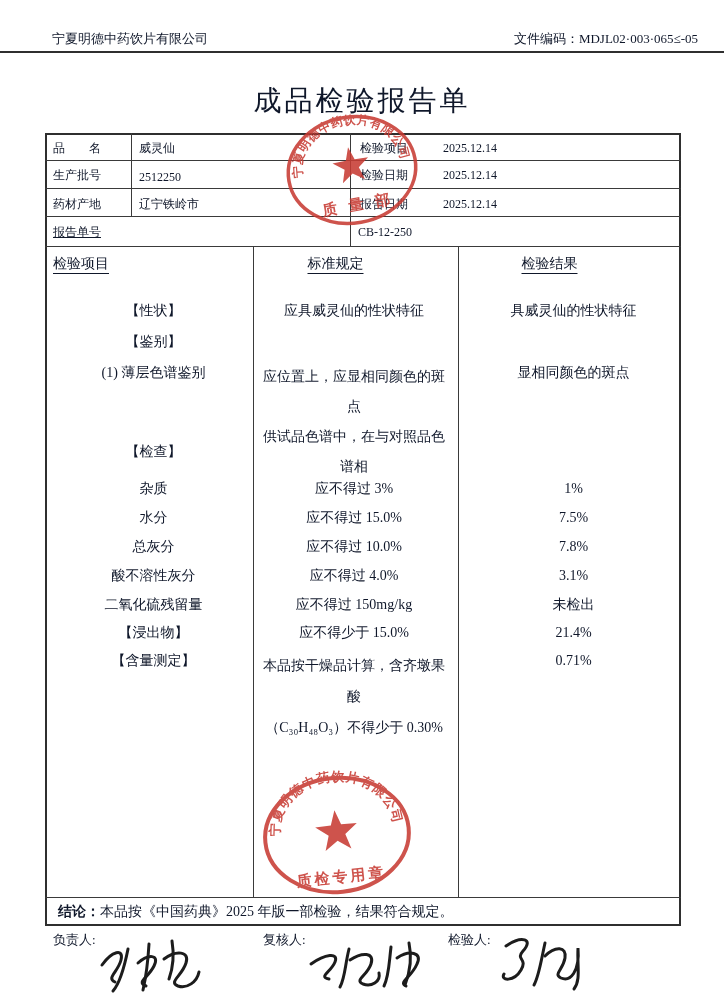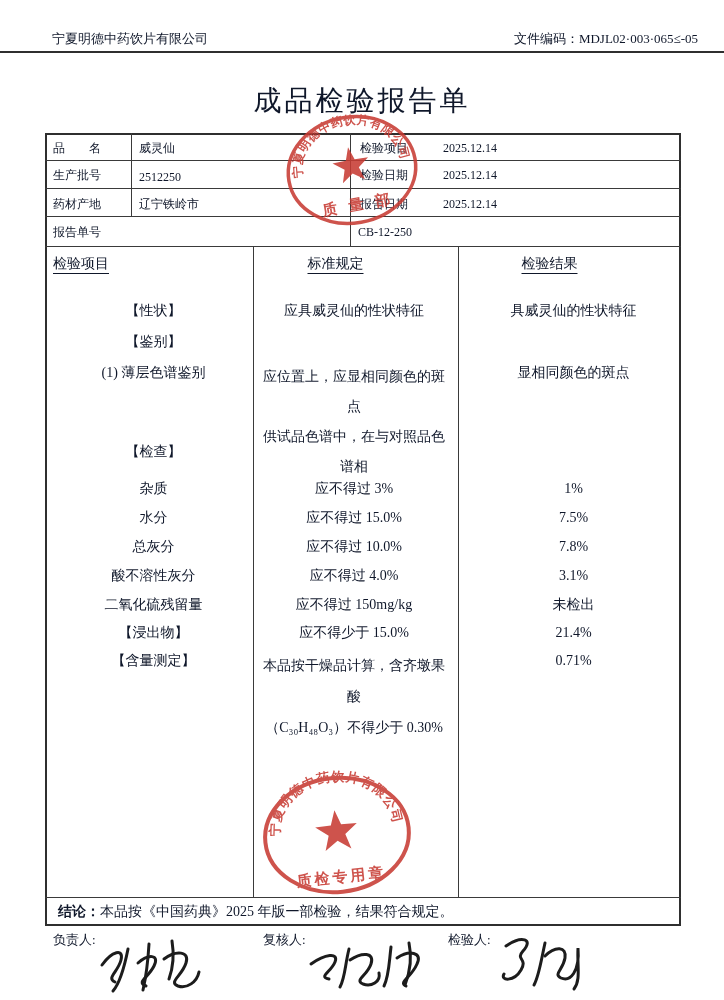--- a/index.html
+++ b/index.html
@@ -90,21 +90,21 @@
   <div class="info-cell" style="left:53px;top:167px;">生产批号</div>
   <div class="info-cell" style="left:139px;top:169px;">2512250</div>
   <div class="info-cell" style="left:360px;top:167px;">检验日期</div>
   <div class="info-cell" style="left:443px;top:167px;">2025.12.14</div>
 
   <div class="info-cell" style="left:53px;top:196px;">药材产地</div>
   <div class="info-cell" style="left:139px;top:196px;">辽宁铁岭市</div>
   <div class="info-cell" style="left:360px;top:196px;">报告日期</div>
   <div class="info-cell" style="left:443px;top:196px;">2025.12.14</div>
 
-  <div class="info-cell" style="left:53px;top:224px;">报告单号</div>
+  <div class="info-cell" style="left:53px;top:224px;text-decoration:underline;">报告单号</div>
   <div class="info-cell" style="left:358px;top:224px;">CB-12-250</div>
 
   <div class="sec-headers">
     <div class="h1"><span>检验项目</span></div>
     <div class="h2"><span>标准规定</span></div>
     <div class="h3"><span>检验结果</span></div>
   </div>
 
   <div class="trow" style="top:300px;">
     <div class="c1">【性状】</div>

